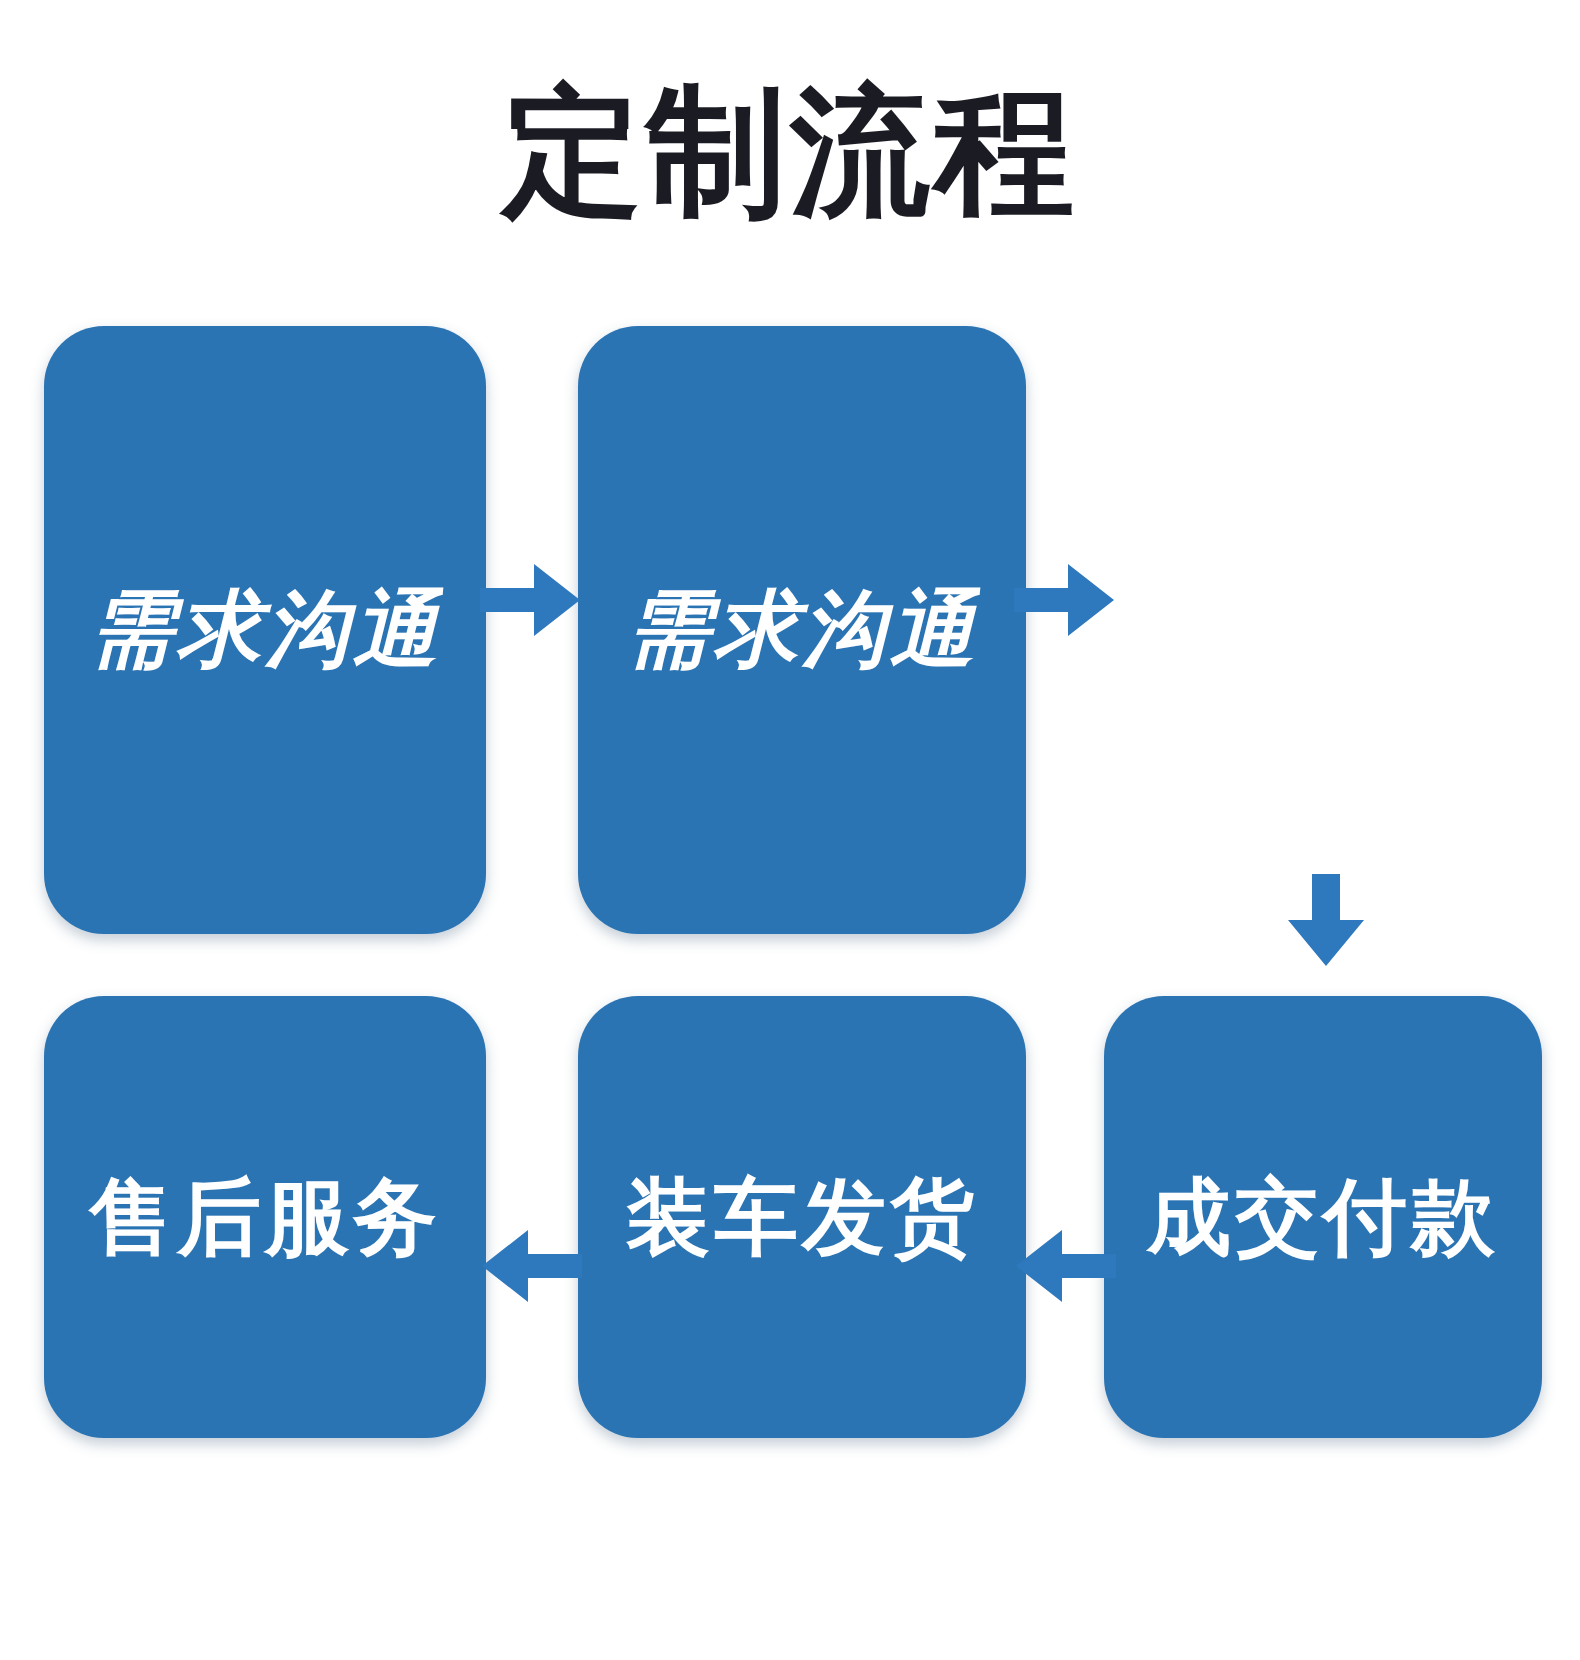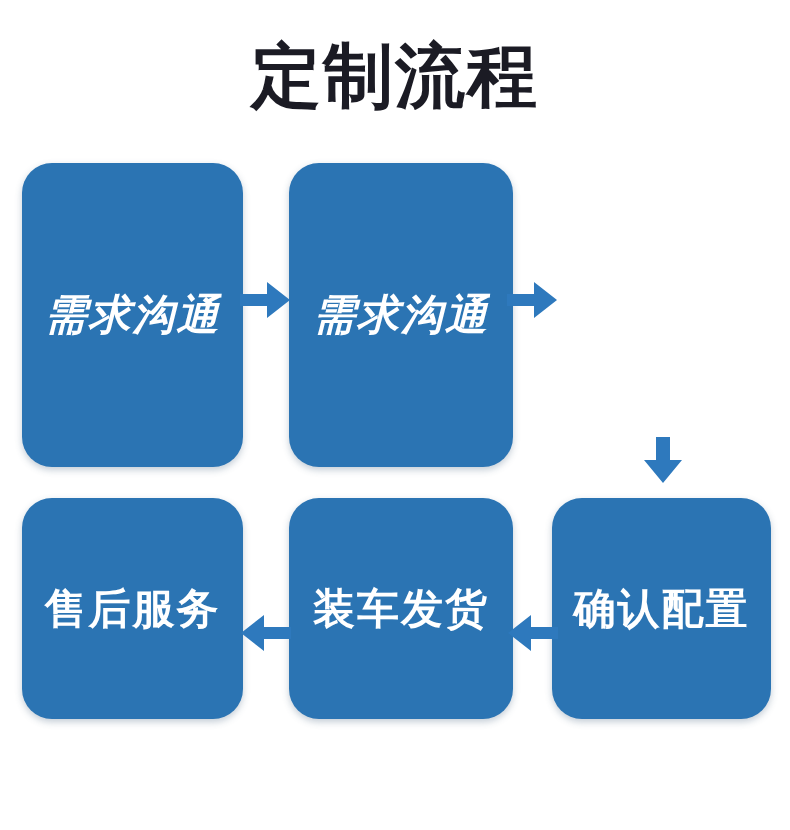--- a/index.html
+++ b/index.html
@@ -70,21 +70,21 @@
   <h1 class="title">定制流程</h1>
 
   <div class="box r1 c1">
     <span class="label">需求沟通</span>
   </div>
   <div class="box r1 c2">
     <span class="label">需求沟通</span>
   </div>
 
   <div class="box r2 c3">
-    <span class="label">确认配置</span>
+    <span class="label">成交付款</span>
   </div>
   <div class="box r2 c2">
     <span class="label">装车发货</span>
   </div>
   <div class="box r2 c1">
     <span class="label">售后服务</span>
   </div>
 
   <div class="arrow arrow-right-1">
     <svg width="50" height="40" viewBox="0 0 50 40">

